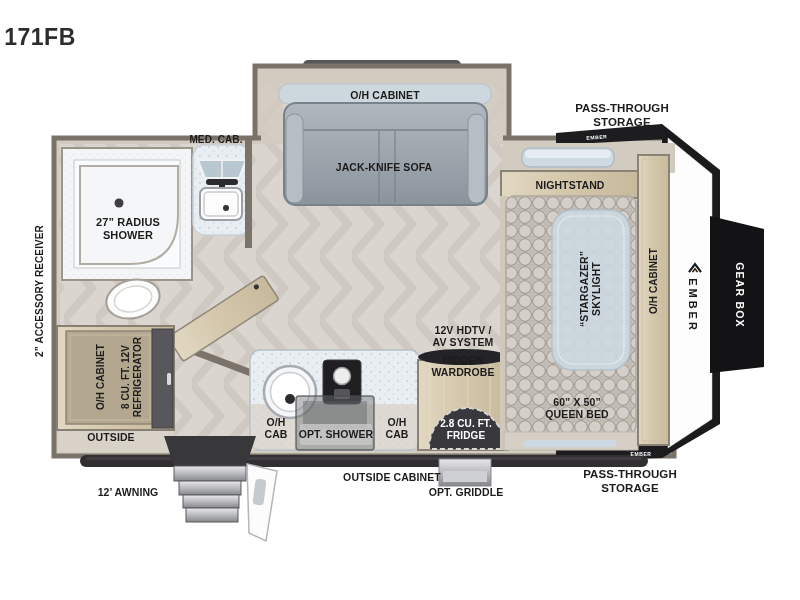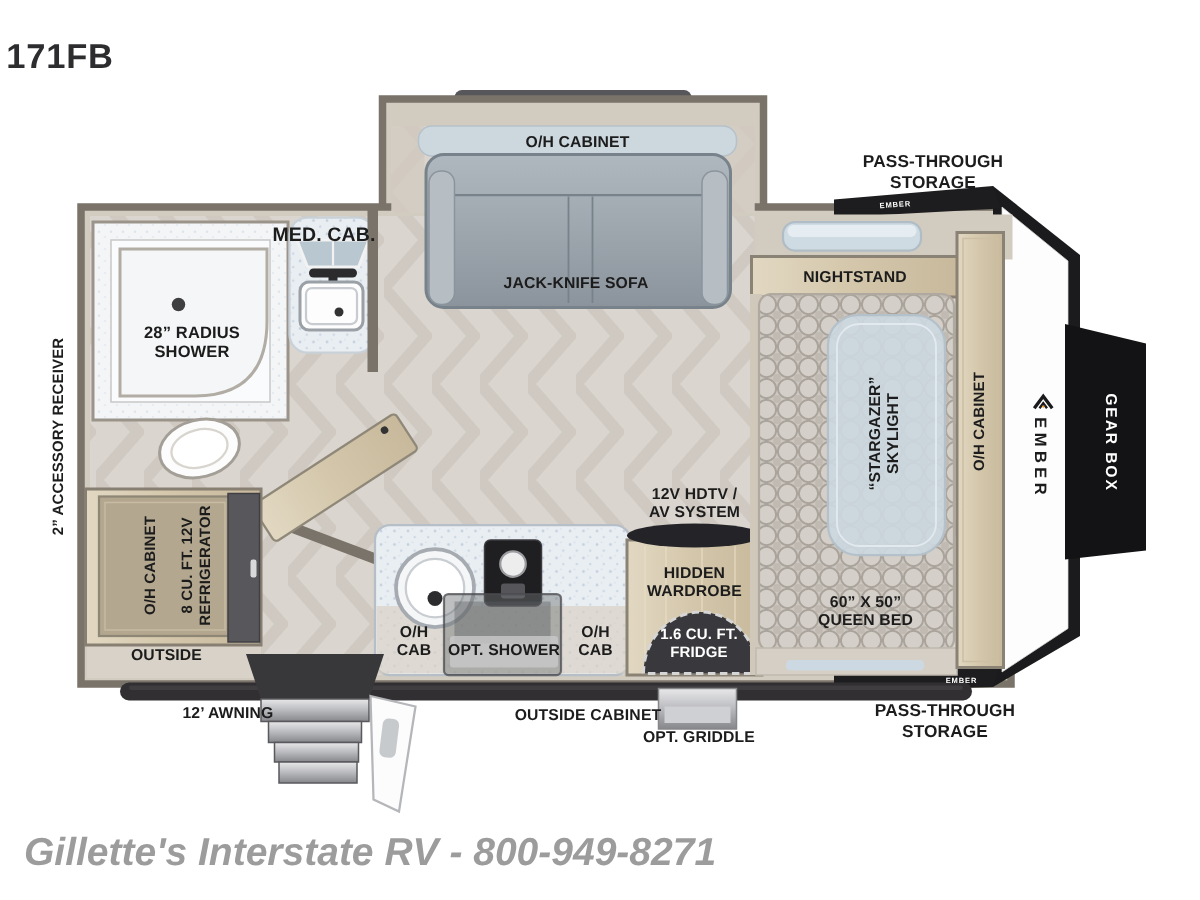--- a/index.html
+++ b/index.html
@@ -7,41 +7,41 @@
          font-family:"Liberation Sans",sans-serif;padding-left:25px;}
   #plan-svg{position:absolute;left:0;top:0;}
   .lbl{position:absolute;font-weight:bold;color:#1c1c1c;text-align:center;
        white-space:pre-line;line-height:1.18;letter-spacing:.1px;font-size:10.5px;
        width:max-content;transform:translate(-50%,-50%);}
   .rotm90{transform:translate(-50%,-50%) rotate(-90deg);}
   .rot90{transform:translate(-50%,-50%) rotate(90deg);}
   .white{color:#ffffff;}
   .L-title{left:40px;top:38px;font-size:23px;letter-spacing:.5px;color:#2d2d2f;}
   .L-oh-top{left:385px;top:95px;}
-  .L-sofa{left:384px;top:167px;margin-top:22px;}
+  .L-sofa{left:384px;top:167px;}
   .L-pt-top{left:622px;top:116px;font-size:11.5px;}
   .L-pt-bot{left:630px;top:482px;font-size:11.5px;}
-  .L-medcab{left:216px;top:156px;font-size:13px;}
+  .L-medcab{left:216px;top:140px;font-size:10px;}
   .L-shower{left:128px;top:229px;font-size:11px;}
   .L-nightstand{left:570px;top:185px;}
   .L-skylight{left:590px;top:289px;}
   .L-ohbed{left:654px;top:281px;font-size:10px;}
   .L-gearbox{left:740px;top:295px;font-size:10.5px;letter-spacing:1.2px;}
   .L-accessory{left:40px;top:291px;font-size:10px;}
   .L-ohleft{left:101px;top:377px;font-size:10px;}
   .L-refrig{left:132px;top:377px;font-size:10px;}
   .L-pantry{left:111px;top:437px;}
   .L-hdtv{left:463px;top:336px;}
-  .L-wardrobe{left:463px;top:389px;}
+  .L-wardrobe{left:463px;top:366px;}
   .L-qbed{left:577px;top:408px;}
   .L-ohcab1{left:276px;top:428px;}
   .L-optmicro{left:336px;top:434px;}
   .L-ohcab2{left:397px;top:428px;}
   .L-fridge16{left:466px;top:430px;font-size:10px;}
-  .L-awning{left:128px;top:476px;margin-left:24px;}
+  .L-awning{left:128px;top:492px;}
   .L-outkitchen{left:392px;top:477px;}
   .L-griddle{left:466px;top:492px;}
   .L-embertop{left:597px;top:138px;font-size:5px;letter-spacing:.6px;
               transform:translate(-50%,-50%) rotate(-4deg);}
   .L-emberbot{left:641px;top:455px;font-size:5px;letter-spacing:.6px;}
   .L-footer{left:16px;top:568px;transform:translate(0,-50%);font-size:26px;
             font-style:italic;color:#9c9c9c;letter-spacing:0;font-weight:bold;}
   .ember-logo{position:absolute;left:693px;top:296px;display:flex;align-items:center;
               gap:4px;transform:translate(-50%,-50%) rotate(90deg);}
   .ember-logo .txt{font-weight:bold;font-size:11px;letter-spacing:3px;color:#1b1b1d;}
@@ -213,21 +213,21 @@
 </svg>
 
   <div class="lbl L-title">171FB</div>
   <div class="lbl L-oh-top">O/H CABINET</div>
   <div class="lbl L-sofa">JACK-KNIFE SOFA</div>
   <div class="lbl L-pt-top">PASS-THROUGH
 STORAGE</div>
   <div class="lbl L-pt-bot">PASS-THROUGH
 STORAGE</div>
   <div class="lbl L-medcab">MED. CAB.</div>
-  <div class="lbl L-shower">28” RADIUS
+  <div class="lbl L-shower">27” RADIUS
 SHOWER</div>
   <div class="lbl L-nightstand">NIGHTSTAND</div>
   <div class="lbl L-skylight rotm90">“STARGAZER”
 SKYLIGHT</div>
   <div class="lbl L-ohbed rotm90">O/H CABINET</div>
   <div class="lbl L-gearbox rot90 white">GEAR BOX</div>
   <div class="lbl L-accessory rotm90">2” ACCESSORY RECEIVER</div>
   <div class="lbl L-ohleft rotm90">O/H CABINET</div>
   <div class="lbl L-refrig rotm90">8 CU. FT. 12V
 REFRIGERATOR</div>
@@ -236,33 +236,32 @@
 AV SYSTEM</div>
   <div class="lbl L-wardrobe">HIDDEN
 WARDROBE</div>
   <div class="lbl L-qbed">60” X 50”
 QUEEN BED</div>
   <div class="lbl L-ohcab1">O/H
 CAB</div>
   <div class="lbl L-optmicro">OPT. SHOWER</div>
   <div class="lbl L-ohcab2">O/H
 CAB</div>
-  <div class="lbl L-fridge16 white">1.6 CU. FT.
+  <div class="lbl L-fridge16 white">2.8 CU. FT.
 FRIDGE</div>
   <div class="lbl L-awning">12’ AWNING</div>
   <div class="lbl L-outkitchen">OUTSIDE CABINET</div>
   <div class="lbl L-griddle">OPT. GRIDDLE</div>
   <div class="lbl L-embertop white">EMBER</div>
   <div class="lbl L-emberbot white">EMBER</div>
 
   <div class="ember-logo">
     <span>
       <svg width="15" height="15" viewBox="0 0 15 15">
         <path d="M13,1.5 L5,7.5 L13,13.5" fill="none" stroke="#1b1b1d" stroke-width="2.2"></path>
         <path d="M13,5 L9.7,7.5 L13,10" fill="none" stroke="#1b1b1d" stroke-width="1.6"></path>
         <path d="M11.3,6.5 L13,7.5 L11.3,8.5 Z" fill="#f59a21"></path>
       </svg>
     </span>
     <span class="txt">EMBER</span>
   </div>
 
-  <div class="lbl L-footer">Gillette's Interstate RV - 800-949-8271</div>
 </div>
 
 </body></html>

